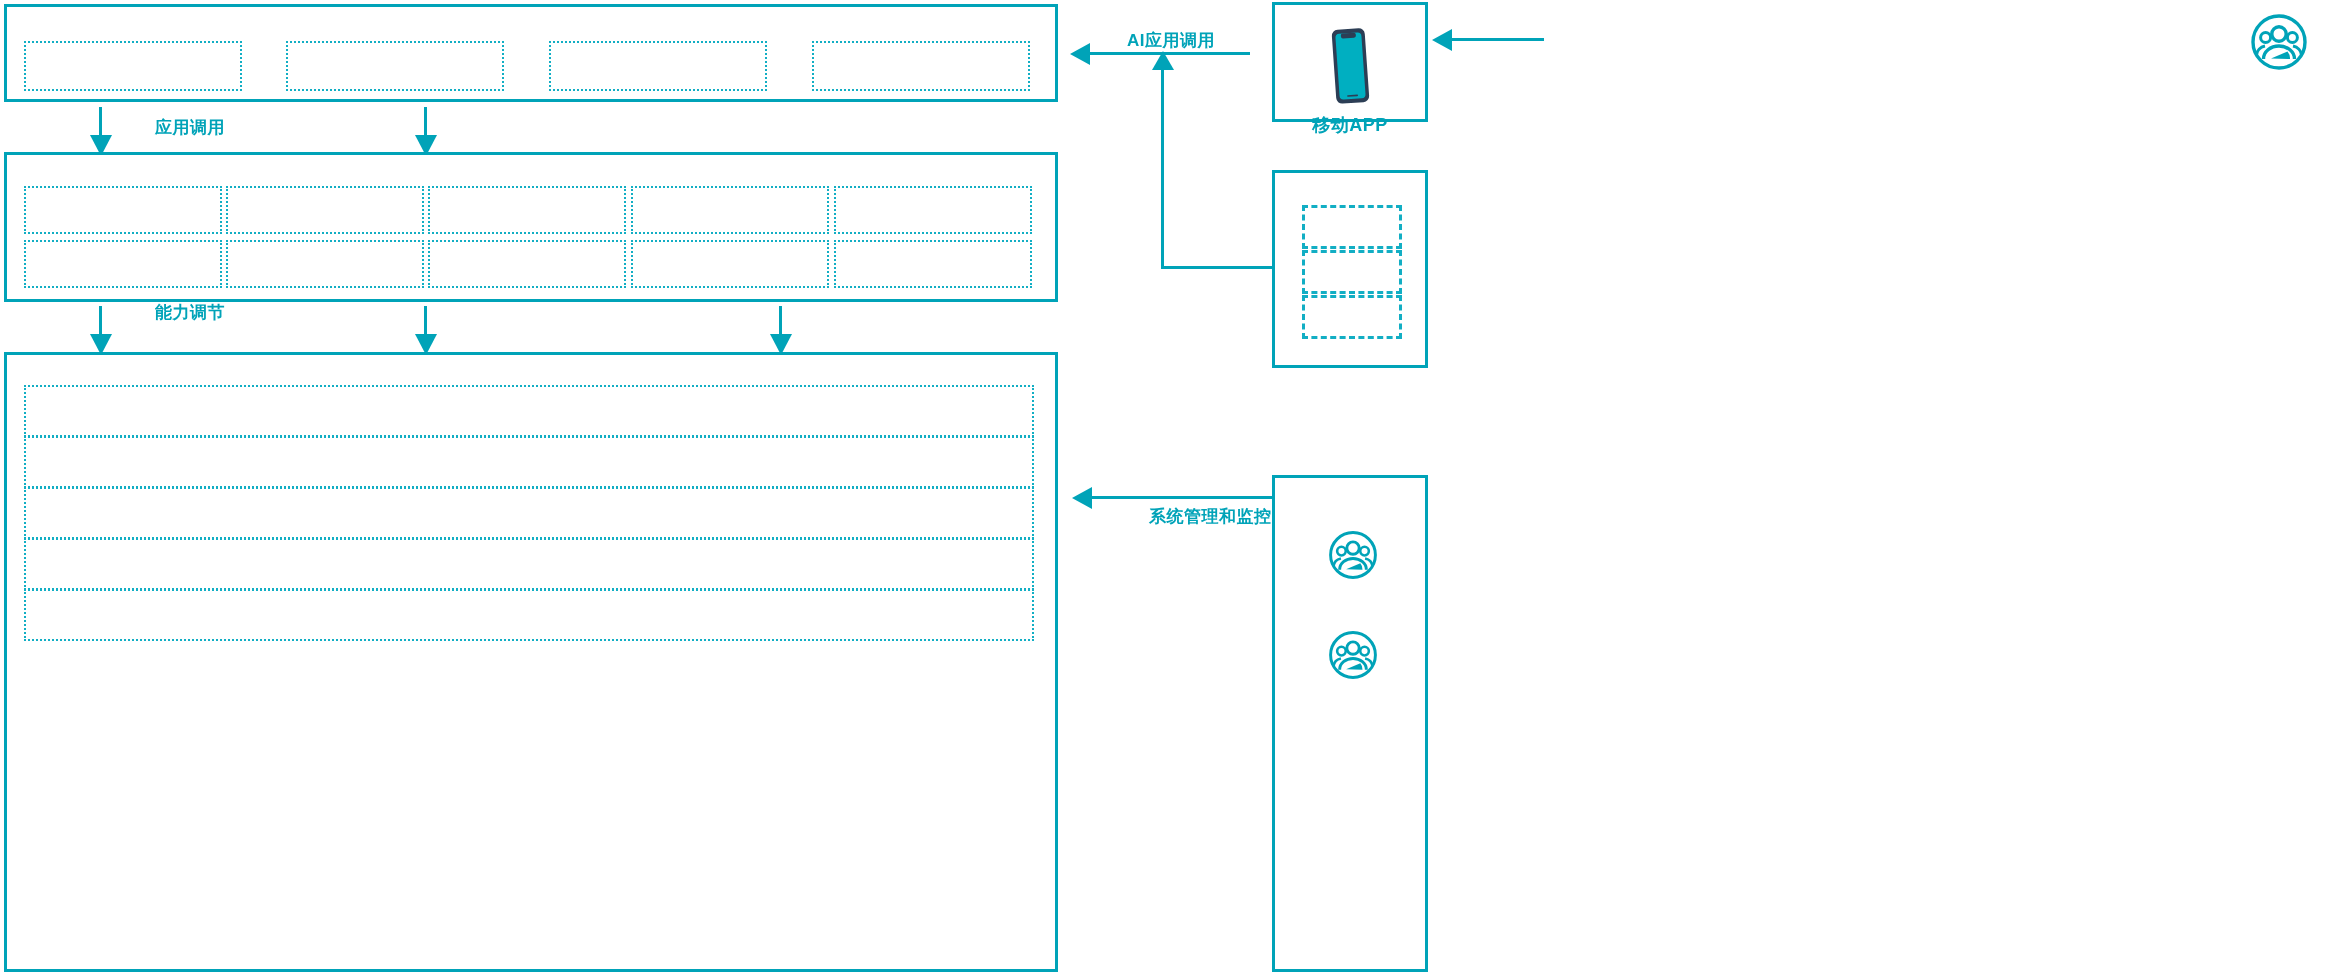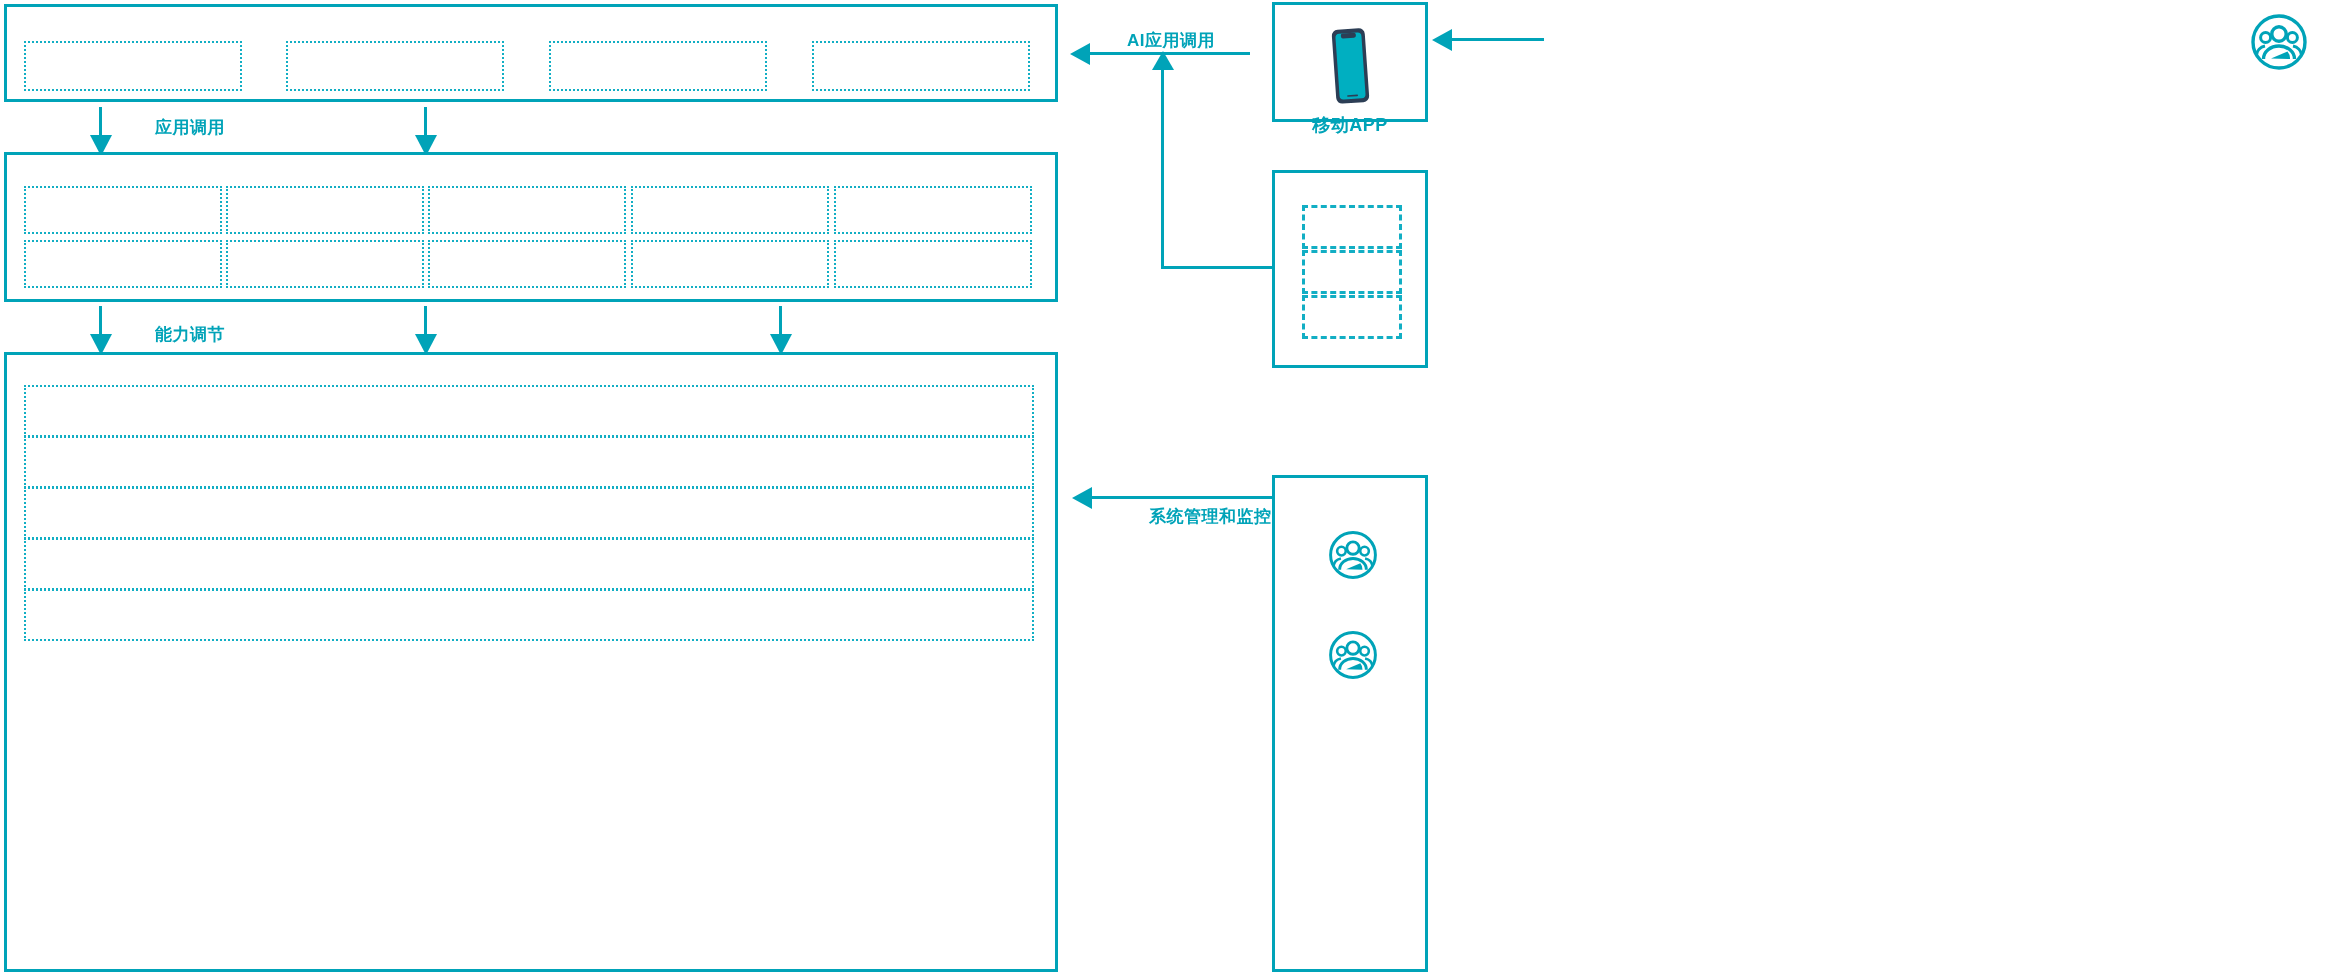--- a/index.html
+++ b/index.html
@@ -142,21 +142,21 @@
 
   <div class="dotbox" style="left:24px; top:240px; width:198px; height:48px;"></div>
   <div class="dotbox" style="left:226px; top:240px; width:198px; height:48px;"></div>
   <div class="dotbox" style="left:428px; top:240px; width:198px; height:48px;"></div>
   <div class="dotbox" style="left:631px; top:240px; width:198px; height:48px;"></div>
   <div class="dotbox" style="left:834px; top:240px; width:198px; height:48px;"></div>
 
   <div class="arrow-v" style="left:99px; top:306px; height:28px;"></div>
   <div class="arrow-v" style="left:424px; top:306px; height:28px;"></div>
   <div class="arrow-v" style="left:779px; top:306px; height:28px;"></div>
-  <div class="edge-label" style="left:155px; top:326px;text-align:center;">能力调节</div>
+  <div class="edge-label" style="left:155px; top:304px;text-align:center;">能力调节</div>
 
   <div class="panel" style="left:4px; top:352px; width:1054px; height:620px;">
   </div>
   <div class="dotbox" style="left:24px; top:385px; width:1010px; height:52px;"></div>
   <div class="dotbox" style="left:24px; top:436px; width:1010px; height:52px;"></div>
   <div class="dotbox" style="left:24px; top:487px; width:1010px; height:52px;"></div>
   <div class="dotbox" style="left:24px; top:538px; width:1010px; height:52px;"></div>
   <div class="dotbox" style="left:24px; top:589px; width:1010px; height:52px;"></div>
 
   <div class="arrow-h-left" style="left:1090px; top:52px; width:160px;"></div>

